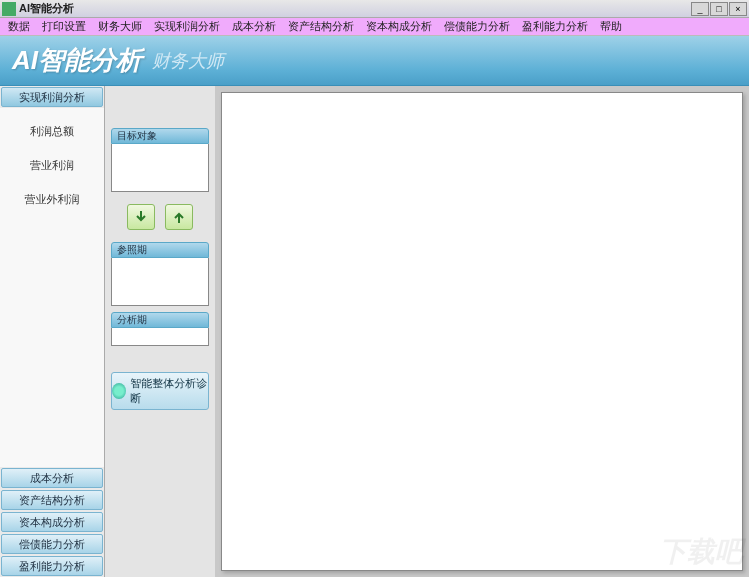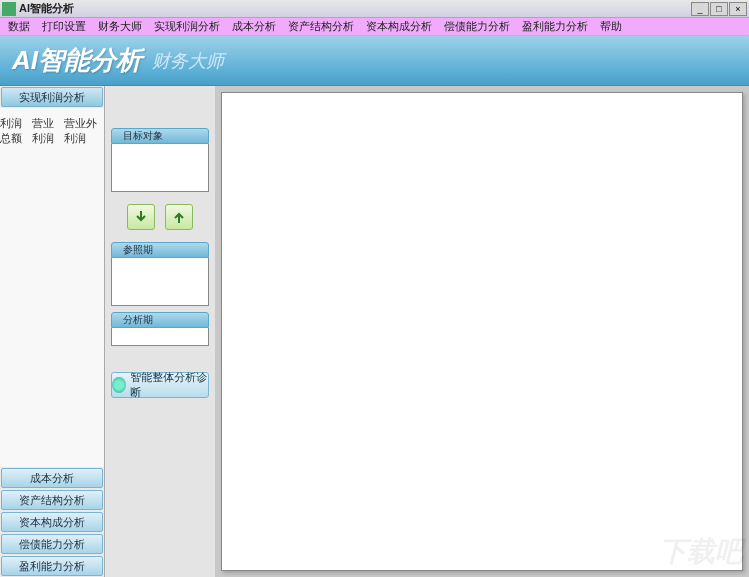--- a/index.html
+++ b/index.html
@@ -11,33 +11,33 @@
 .menubar { height:18px; background:#f0abfc; display:flex; align-items:center; padding:0 2px; border-bottom:1px solid #bbb; font-size:11px; }
 .menubar span { padding:0 6px; cursor:pointer; color:#222; }
 .app { height:calc(577px - 36px); background:#8bbcd4; display:flex; flex-direction:column; }
 .banner { height:50px; background:linear-gradient(#9ed1e8,#5db0d6 70%,#4a9fc8); display:flex; align-items:center; padding-left:12px; border-bottom:1px solid #3a8fb8; }
 .banner .big { color:#fff; font-size:26px; font-style:italic; font-weight:bold; text-shadow:1px 1px 2px rgba(0,0,0,.2); }
 .banner .sub { color:#d0e8f4; font-size:18px; margin-left:10px; font-style:italic; }
 .body { flex:1; display:flex; }
 .sidebar { width:105px; background:#eaeaea; display:flex; flex-direction:column; border-right:1px solid #aaa; }
 .sectbtn { height:20px; background:linear-gradient(#e0f0f8,#a8d4e8); border:1px solid #7ab4d0; margin:1px; display:flex; align-items:center; justify-content:center; font-size:11px; color:#234; cursor:pointer; border-radius:2px; }
 .sectbtn.active { background:linear-gradient(#d0e8f4,#90c8e0); }
-.navlist { flex:1; background:#f8f8f8; display:flex; padding-top:6px; }
+.navlist { flex:1; background:#f8f8f8; display:flex; flex-direction:column; padding-top:6px; }
 .navitem { height:34px; display:flex; align-items:center; justify-content:center; font-size:11px; color:#333; cursor:pointer; }
 .botsections { display:flex; flex-direction:column; }
 .midcol { width:110px; background:#e4e4e4; padding:6px; display:flex; flex-direction:column; gap:6px; }
 .panel { display:flex; flex-direction:column; }
-.panelhead { height:16px; background:linear-gradient(#b0d8ec,#70b8d8); border:1px solid #5aa8c8; border-radius:3px 3px 0 0; font-size:10px; color:#234; display:flex; align-items:center; padding-left:11px; }
+.panelhead { height:16px; background:linear-gradient(#b0d8ec,#70b8d8); border:1px solid #5aa8c8; border-radius:3px 3px 0 0; font-size:10px; color:#234; display:flex; align-items:center; padding-left:5px; }
 .panelbody { border:1px solid #888; border-top:none; background:#fff; }
 .panelbody.tall { height:48px; }
 .panelbody.short { height:18px; }
 .arrowrow { display:flex; gap:10px; justify-content:center; padding:6px 0; }
 .arrowbtn { width:28px; height:26px; background:linear-gradient(#f0f8e0,#c8e8a0); border:1px solid #8aba60; border-radius:3px; display:flex; align-items:center; justify-content:center; cursor:pointer; }
 .arrowbtn svg { width:16px; height:16px; }
-.diagbtn { margin-top:20px; height:26px; background:linear-gradient(#e8f4fa,#b8dcec); border:1px solid #7ab4d0; border-radius:3px; display:flex; align-items:center; justify-content:center; font-size:11px; color:#134; cursor:pointer; gap:4px; }
+.diagbtn { margin-top:20px; height:38px; background:linear-gradient(#e8f4fa,#b8dcec); border:1px solid #7ab4d0; border-radius:3px; display:flex; align-items:center; justify-content:center; font-size:11px; color:#134; cursor:pointer; gap:4px; }
 .diagbtn .diagicon { width:16px; height:16px; background:radial-gradient(circle,#7ec 40%,#3a9 90%); border-radius:50%; }
 .canvas { flex:1; background:#c8c8c8; padding:6px; display:flex; }
 .page { flex:1; background:#fff; border:1px solid #888; box-shadow:2px 2px 4px rgba(0,0,0,.2); }
 .watermark { position:absolute; right:6px; bottom:6px; color:rgba(0,0,0,.06); font-size:28px; font-style:italic; font-weight:bold; pointer-events:none; }
 </style>
 </head>
 <body>
 
 <div class="titlebar">
   <div class="appicon"></div>

